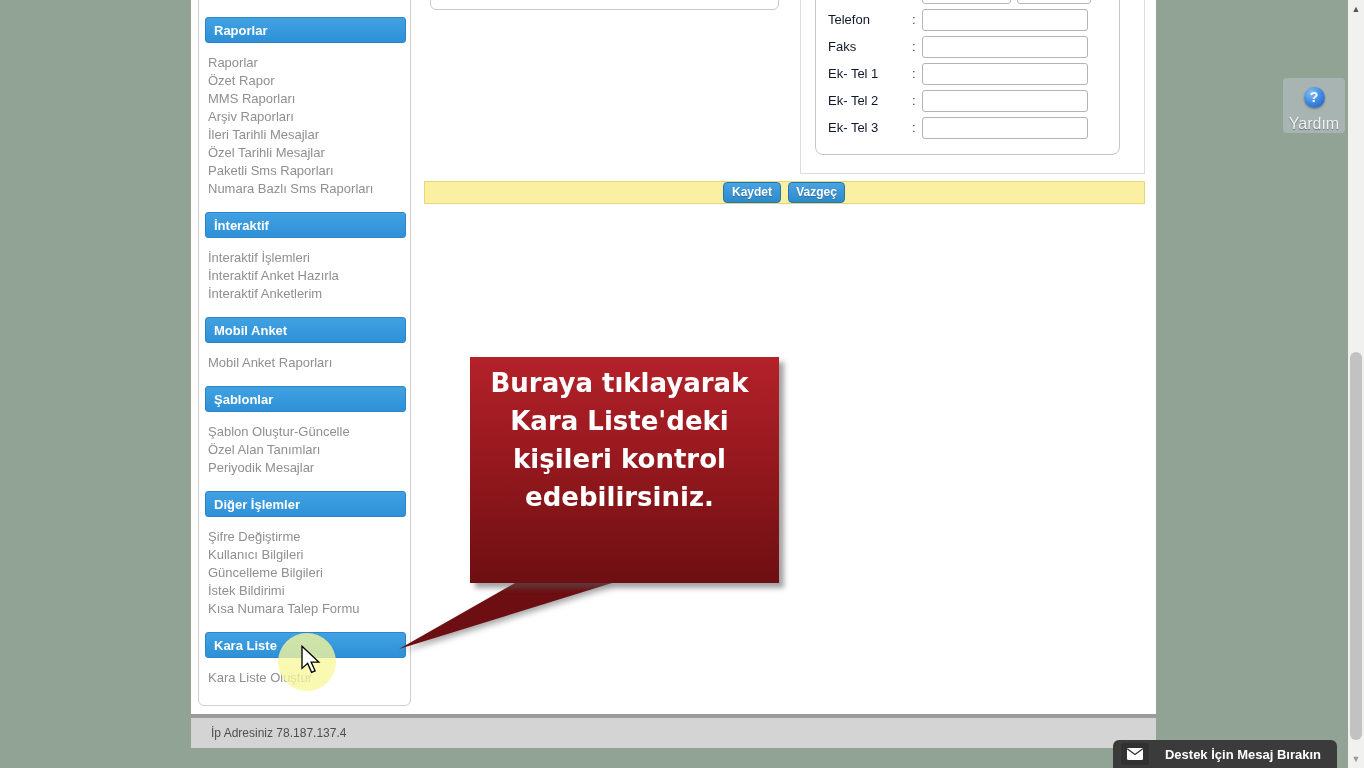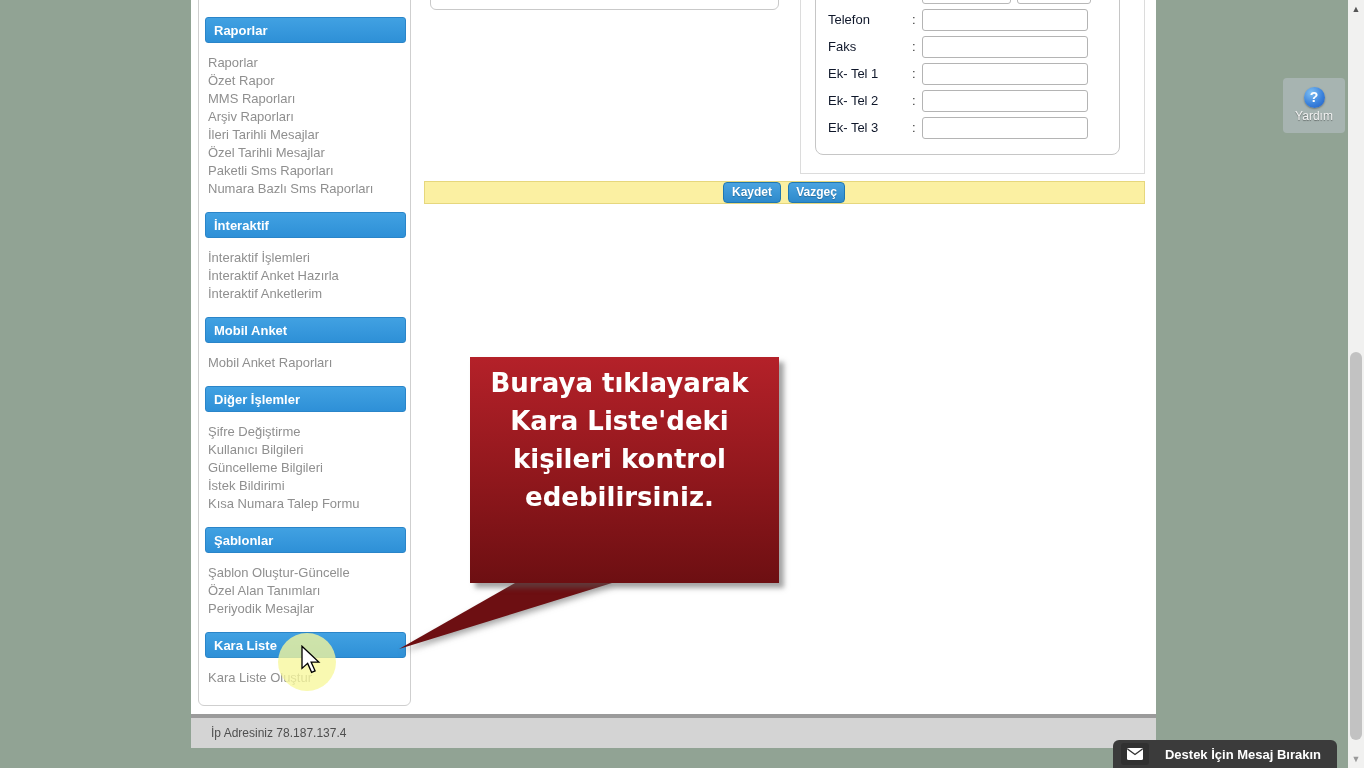--- a/index.html
+++ b/index.html
@@ -77,21 +77,21 @@
   #help-box{
     left:1283px;top:78px;width:62px;height:55px;border-radius:4px;
     background:rgba(193,198,208,0.48);text-align:center;cursor:pointer;
   }
   #help-icon{
     display:inline-block;margin-top:9px;width:21px;height:21px;border-radius:50%;
     background:radial-gradient(circle at 35% 28%,#7fc0f2 0%,#3b82dd 55%,#1f5cc0 100%);
     color:#fff;font-weight:bold;font-size:14px;line-height:21px;
     box-shadow:0 1px 2px rgba(0,0,0,0.35);
   }
-  #help-label{font-size:12px;color:#f2f2f2;text-shadow:0 1px 1px rgba(0,0,0,0.4);margin-top:1px;}
+  #help-label{font-size:16px;color:#f2f2f2;text-shadow:0 1px 1px rgba(0,0,0,0.4);margin-top:7px;}
   
   #support-btn{
     left:1113px;top:740px;width:224px;height:28px;background:#3b3b3b;
     border-radius:6px 6px 0 0;cursor:pointer;display:flex;align-items:center;
   }
   #support-icon-box{
     width:28px;height:22px;background:#313131;border-radius:3px;margin-left:8px;
     display:flex;align-items:center;justify-content:center;
   }
   #support-label{
@@ -131,35 +131,35 @@
           <div class="side-item">İnteraktif Anketlerim</div>
         </div>
       </div>
       <div class="side-section">
         <div class="side-header">Mobil Anket</div>
         <div class="side-items">
           <div class="side-item">Mobil Anket Raporları</div>
         </div>
       </div>
       <div class="side-section">
+        <div class="side-header">Şablonlar</div>
+        <div class="side-items">
+          <div class="side-item">Şablon Oluştur-Güncelle</div>
+          <div class="side-item">Özel Alan Tanımları</div>
+          <div class="side-item">Periyodik Mesajlar</div>
+        </div>
+      </div>
+      <div class="side-section">
         <div class="side-header">Diğer İşlemler</div>
         <div class="side-items">
           <div class="side-item">Şifre Değiştirme</div>
           <div class="side-item">Kullanıcı Bilgileri</div>
           <div class="side-item">Güncelleme Bilgileri</div>
           <div class="side-item">İstek Bildirimi</div>
           <div class="side-item">Kısa Numara Talep Formu</div>
-        </div>
-      </div>
-      <div class="side-section">
-        <div class="side-header">Şablonlar</div>
-        <div class="side-items">
-          <div class="side-item">Şablon Oluştur-Güncelle</div>
-          <div class="side-item">Özel Alan Tanımları</div>
-          <div class="side-item">Periyodik Mesajlar</div>
         </div>
       </div>
       <div class="side-section">
         <div class="side-header">Kara Liste</div>
         <div class="side-items">
           <div class="side-item">Kara Liste Oluştur</div>
         </div>
       </div>
     </div>
 </div>

